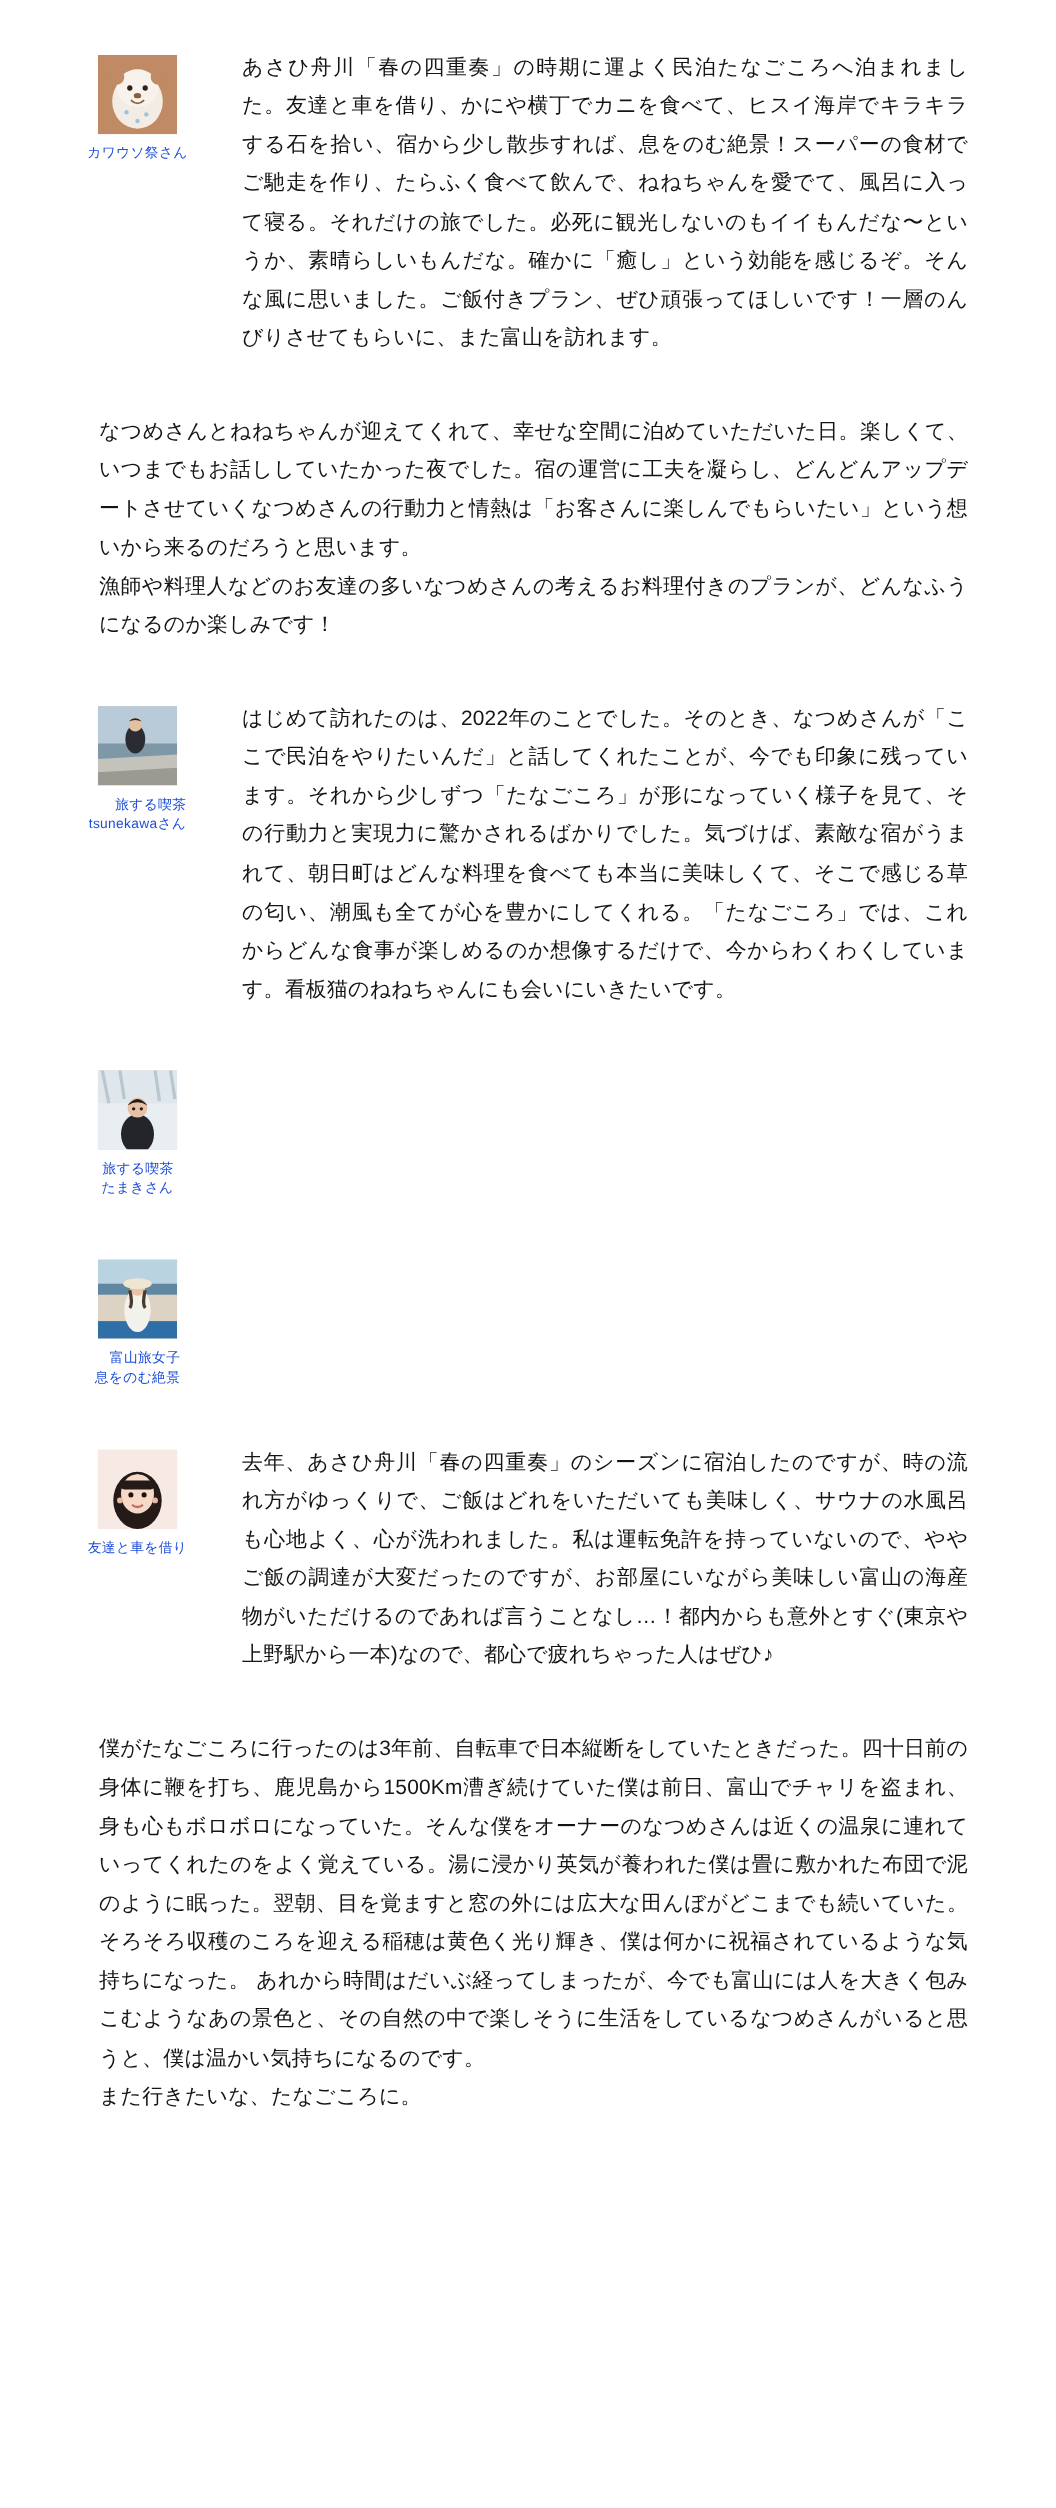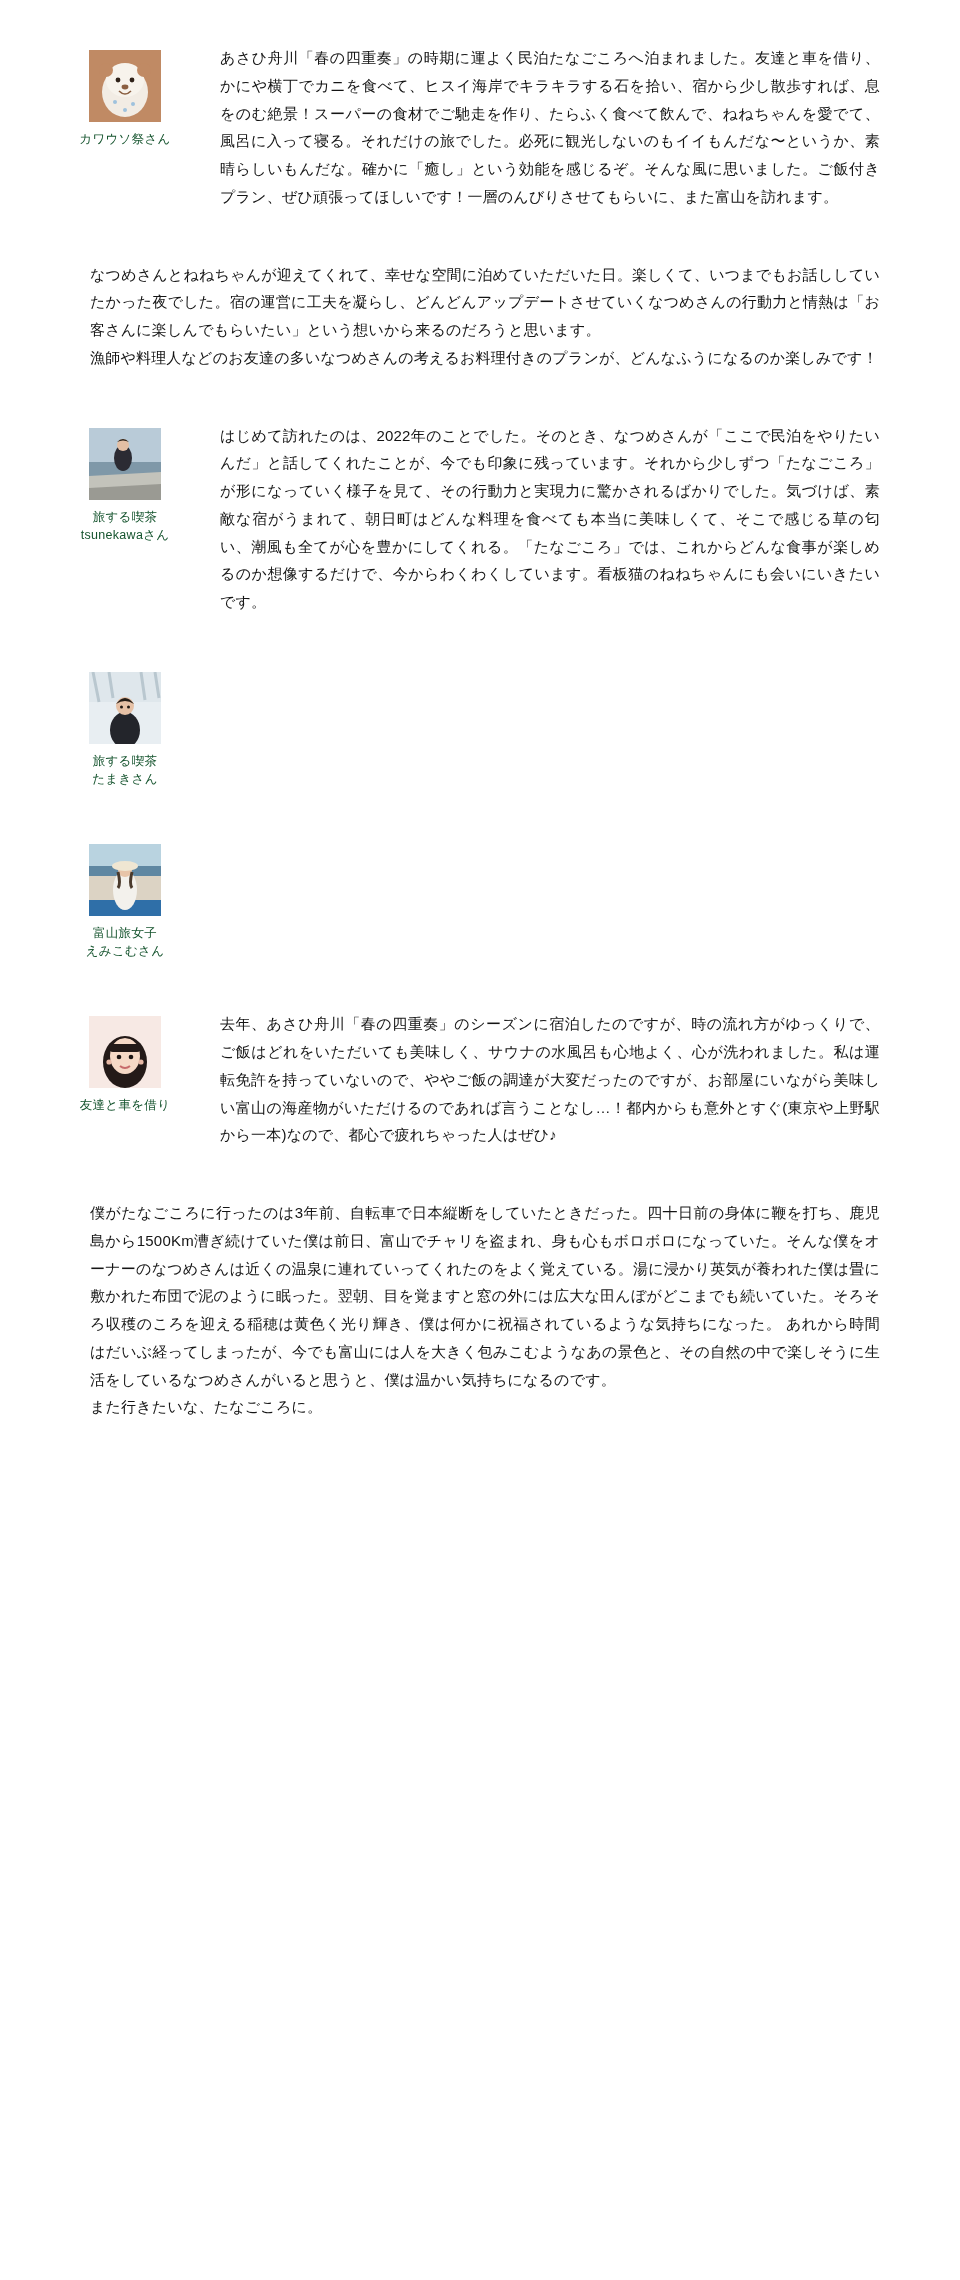--- a/index.html
+++ b/index.html
@@ -39,29 +39,29 @@
     height: 72px;
     overflow: hidden;
     position: relative;
     background: #d9d9d9;
   }
   .avatar svg { display: block; }
   .person-name {
     margin-top: 8px;
     font-size: 12.5px;
     line-height: 1.45;
-    text-align: center;
-    color: #14532d;
+    text-align: right;
+    color: #1d4ed8;
     letter-spacing: 0.3px;
     white-space: pre-line;
   }
   .body {
     flex: 1 1 auto;
     padding-left: 30px;
-    font-size: 15px;
+    font-size: 19px;
     line-height: 1.85;
     color: #141414;
     letter-spacing: 0.2px;
     text-align: justify;
     white-space: pre-line;
     padding-top: 4px;
   }
 </style>
 </head>
 <body>
@@ -143,21 +143,21 @@
           <rect y="0" width="72" height="22" fill="#b9d3e0"></rect>
           <rect y="22" width="72" height="10" fill="#5f87a2"></rect>
           <rect y="56" width="72" height="16" fill="#2f6fa8"></rect>
           <ellipse cx="36" cy="46" rx="12" ry="20" fill="#f3f1ec"></ellipse>
           <circle cx="36" cy="26" r="7" fill="#e7c4a8"></circle>
           <ellipse cx="36" cy="22" rx="13" ry="5" fill="#efe6d2"></ellipse>
           <path d="M29 28 q3 12 0 16 M43 28 q-3 12 0 16" stroke="#4a3a2c" stroke-width="3" fill="none"></path>
         </svg>
       </div>
       <div class="person-name">富山旅女子
-えみこむさん</div>
+息をのむ絶景</div>
     </div>
   </div>
 
   <div class="testimonial">
     <div class="person">
       <div class="avatar">
         <svg width="72" height="72" viewBox="0 0 72 72">
           <rect width="72" height="72" fill="#f7e9e4"></rect>
           <ellipse cx="36" cy="46" rx="22" ry="26" fill="#241a18"></ellipse>
           <ellipse cx="36" cy="40" rx="15" ry="18" fill="#f6d9c6"></ellipse>

